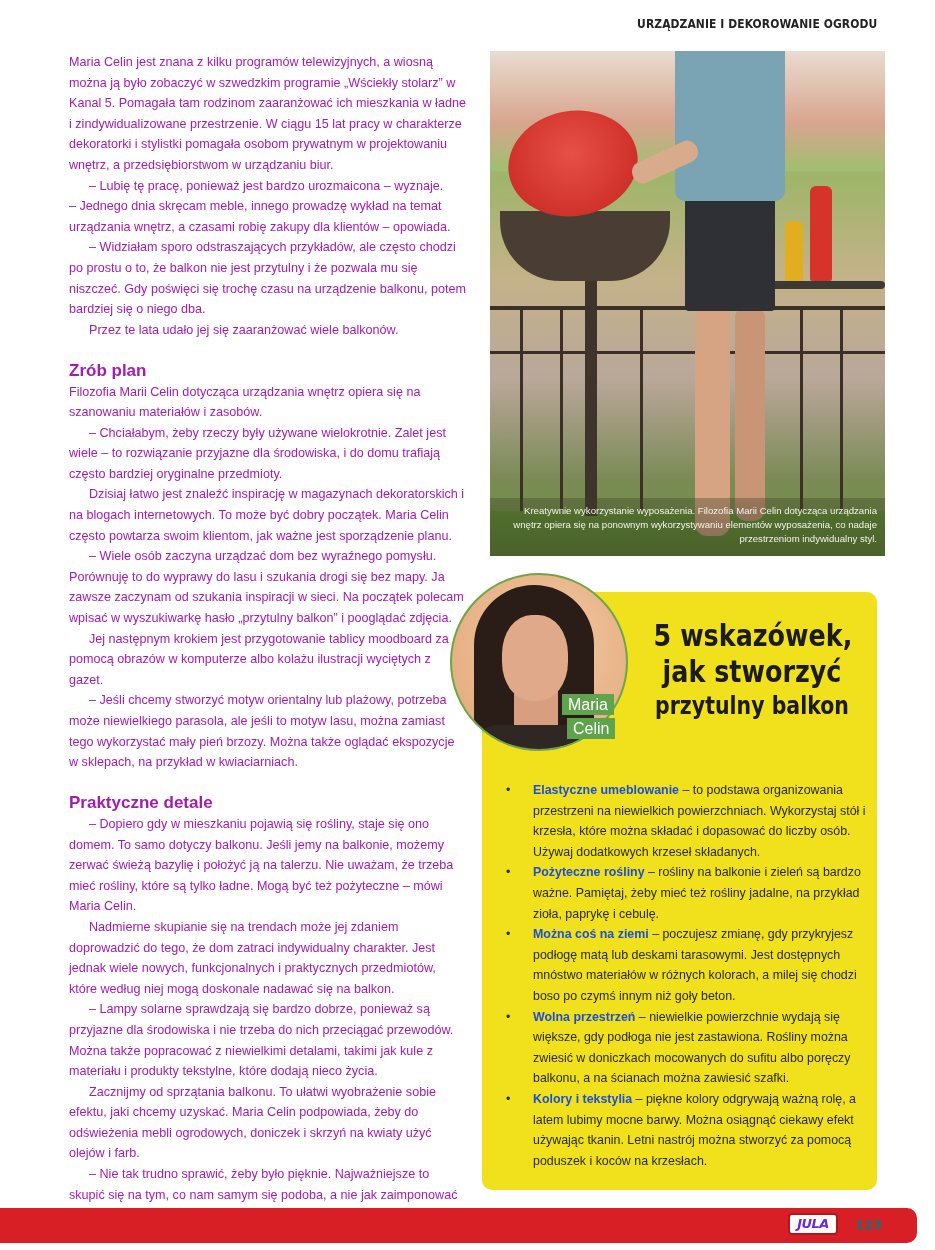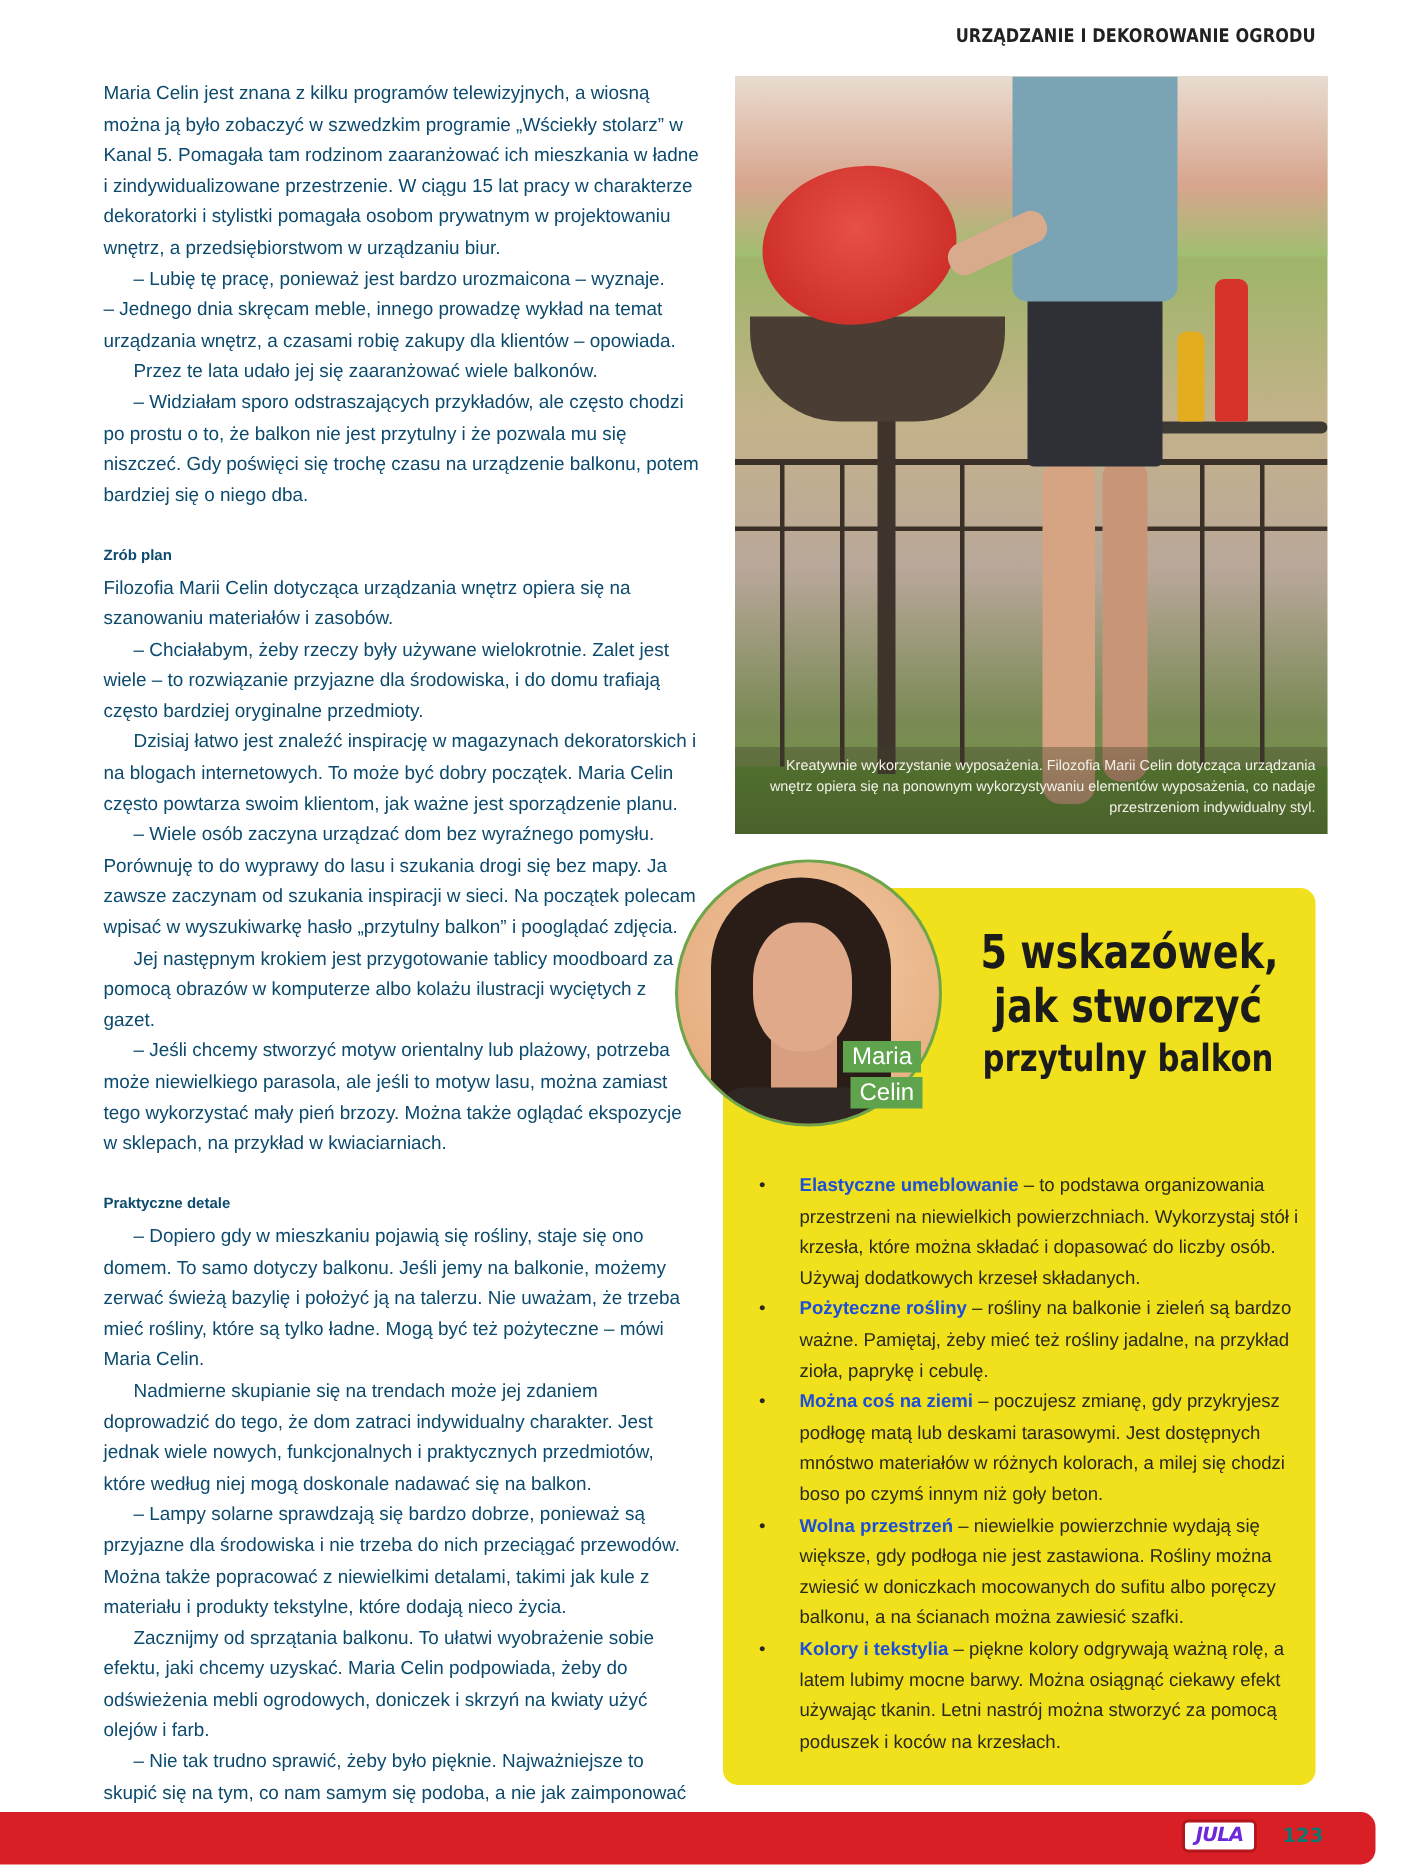--- a/index.html
+++ b/index.html
@@ -1,24 +1,24 @@
 <!DOCTYPE html>
 <html><head>
 <meta charset="utf-8">
 <style>
   html, body { margin:0; padding:0; }
   body { width:935px; height:1250px; background:#ffffff; position:relative; overflow:hidden;
          font-family:"Liberation Sans", sans-serif; color:#222; }
   .section-header { position:absolute; right:58px; top:16px; font-family:"DejaVu Sans", sans-serif;
          font-weight:bold; font-size:12.5px; letter-spacing:0.1px; color:#222; transform:scaleX(0.86); transform-origin:right center; }
-  .col-left { position:absolute; left:69px; top:52px; width:398px; font-size:12.6px; line-height:20.6px; color:#0c4a6e; }
+  .col-left { position:absolute; left:69px; top:52px; width:398px; font-size:12.6px; line-height:20.6px; color:#a21caf; }
   .col-left p { margin:0; text-align:left; }
   .col-left p.ind { text-indent:20px; }
   .col-left .gap { height:20.6px; }
-  .col-left h3 { margin:0; font-size:10px; font-weight:bold; line-height:20.6px; }
+  .col-left h3 { margin:0; font-size:17px; font-weight:bold; line-height:20.6px; }
   .photo { position:absolute; left:490px; top:51px; width:395px; height:505px; overflow:hidden;
            background:linear-gradient(180deg,#c9b8a8 0%,#9fb56a 25%,#c4b28a 45%,#b9a79a 65%,#7a8a55 85%,#6f9a3a 100%);text-align:right; }
   .photo .sky { position:absolute; left:0; top:0; width:395px; height:120px; background:linear-gradient(180deg,#e9dcd0,#d8a58e 60%,#9fbf70); }
   .photo .rail { position:absolute; left:0; top:255px; width:395px; height:4px; background:#3b3028; }
   .photo .rail2 { position:absolute; left:0; top:300px; width:395px; height:3px; background:#3b3028; }
   .photo .bar { position:absolute; top:255px; width:3px; height:210px; background:#3b3028; }
   .photo .grill-lid { position:absolute; left:18px; top:60px; width:130px; height:105px; border-radius:50%; background:radial-gradient(circle at 50% 40%,#e65047,#c6241f); transform:rotate(-10deg); }
   .photo .grill-bowl { position:absolute; left:10px; top:160px; width:170px; height:70px; border-radius:0 0 60px 60px; background:#4a3d33; }
   .photo .grill-leg { position:absolute; left:95px; top:225px; width:12px; height:240px; background:#3f342c; }
   .photo .shirt { position:absolute; left:185px; top:0; width:110px; height:150px; background:#7aa3b4; border-radius:0 0 10px 10px; }
@@ -59,22 +59,22 @@
 </style>
 </head>
 <body>
 
 <div class="section-header">URZĄDZANIE I DEKOROWANIE OGRODU</div>
 
 <div class="col-left">
   <p>Maria Celin jest znana z kilku programów telewizyjnych, a wiosną można ją było zobaczyć w szwedzkim programie „Wściekły stolarz” w Kanal 5. Pomagała tam rodzinom zaaranżować ich mieszkania w ładne i zindywidualizowane przestrzenie. W ciągu 15 lat pracy w charakterze dekoratorki i stylistki pomagała osobom prywatnym w projektowaniu wnętrz, a przedsiębiorstwom w urządzaniu biur.</p>
   <p class="ind">– Lubię tę pracę, ponieważ jest bardzo urozmaicona – wyznaje.</p>
   <p>– Jednego dnia skręcam meble, innego prowadzę wykład na temat urządzania wnętrz, a czasami robię zakupy dla klientów – opowiada.</p>
+  <p class="ind">– Widziałam sporo odstraszających przykładów, ale często chodzi po prostu o to, że balkon nie jest przytulny i że pozwala mu się niszczeć. Gdy poświęci się trochę czasu na urządzenie balkonu, potem bardziej się o niego dba.</p>
   <p class="ind">Przez te lata udało jej się zaaranżować wiele balkonów.</p>
-  <p class="ind">– Widziałam sporo odstraszających przykładów, ale często chodzi po prostu o to, że balkon nie jest przytulny i że pozwala mu się niszczeć. Gdy poświęci się trochę czasu na urządzenie balkonu, potem bardziej się o niego dba.</p>
   <div class="gap"></div>
   <h3>Zrób plan</h3>
   <p>Filozofia Marii Celin dotycząca urządzania wnętrz opiera się na szanowaniu materiałów i zasobów.</p>
   <p class="ind">– Chciałabym, żeby rzeczy były używane wielokrotnie. Zalet jest wiele – to rozwiązanie przyjazne dla środowiska, i do domu trafiają często bardziej oryginalne przedmioty.</p>
   <p class="ind">Dzisiaj łatwo jest znaleźć inspirację w magazynach dekoratorskich i na blogach internetowych. To może być dobry początek. Maria Celin często powtarza swoim klientom, jak ważne jest sporządzenie planu.</p>
   <p class="ind">– Wiele osób zaczyna urządzać dom bez wyraźnego pomysłu. Porównuję to do wyprawy do lasu i szukania drogi się bez mapy. Ja zawsze zaczynam od szukania inspiracji w sieci. Na początek polecam wpisać w wyszukiwarkę hasło „przytulny balkon” i pooglądać zdjęcia.</p>
   <p class="ind">Jej następnym krokiem jest przygotowanie tablicy moodboard za pomocą obrazów w komputerze albo kolażu ilustracji wyciętych z gazet.</p>
   <p class="ind">– Jeśli chcemy stworzyć motyw orientalny lub plażowy, potrzeba może niewielkiego parasola, ale jeśli to motyw lasu, można zamiast tego wykorzystać mały pień brzozy. Można także oglądać ekspozycje w sklepach, na przykład w kwiaciarniach.</p>
   <div class="gap"></div>
   <h3>Praktyczne detale</h3>

